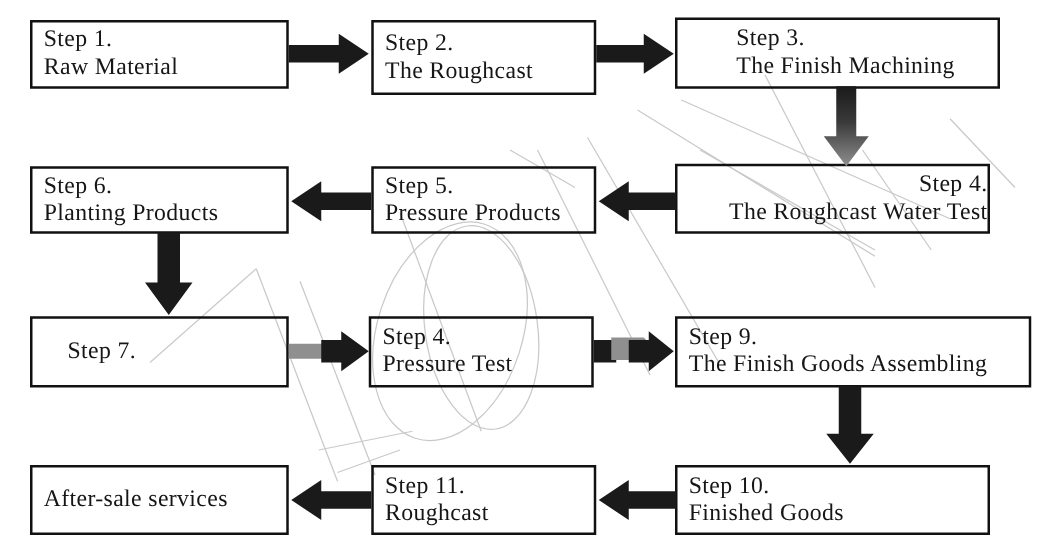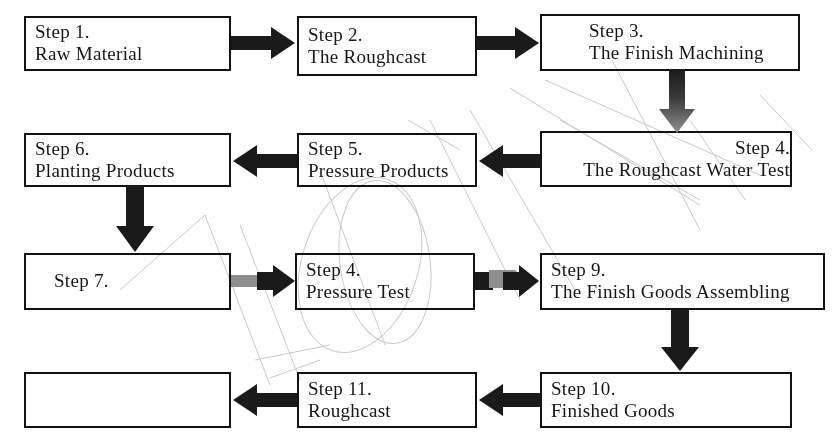--- a/index.html
+++ b/index.html
@@ -185,20 +185,21 @@
     <span class="step-title">The Finish Goods Assembling</span>
   </div>
 
   <div class="arrow" style="left:658px; top:309px; width:44px; height:64px;">
     <svg width="44" height="64" viewBox="0 0 44 64">
       <path d="M13,0 L31,0 L31,38 L41,38 L22,62 L3,38 L13,38 Z" fill="#1a1a1a"></path>
     </svg>
   </div>
 
   <div class="step-box" style="left:24px; top:372px; width:207px; height:56px;">
+    <span class="step-title">After-sale services</span>
   </div>
 
   <div class="arrow" style="left:231px; top:383px; width:66px; height:34px;">
     <svg width="66" height="34" viewBox="0 0 66 34">
       <path d="M66,10 L26,10 L26,1 L2,17 L26,33 L26,24 L66,24 Z" fill="#1a1a1a"></path>
     </svg>
   </div>
 
   <div class="step-box" style="left:297px; top:372px; width:180px; height:56px;">
     <span class="step-label">Step 11.</span>

